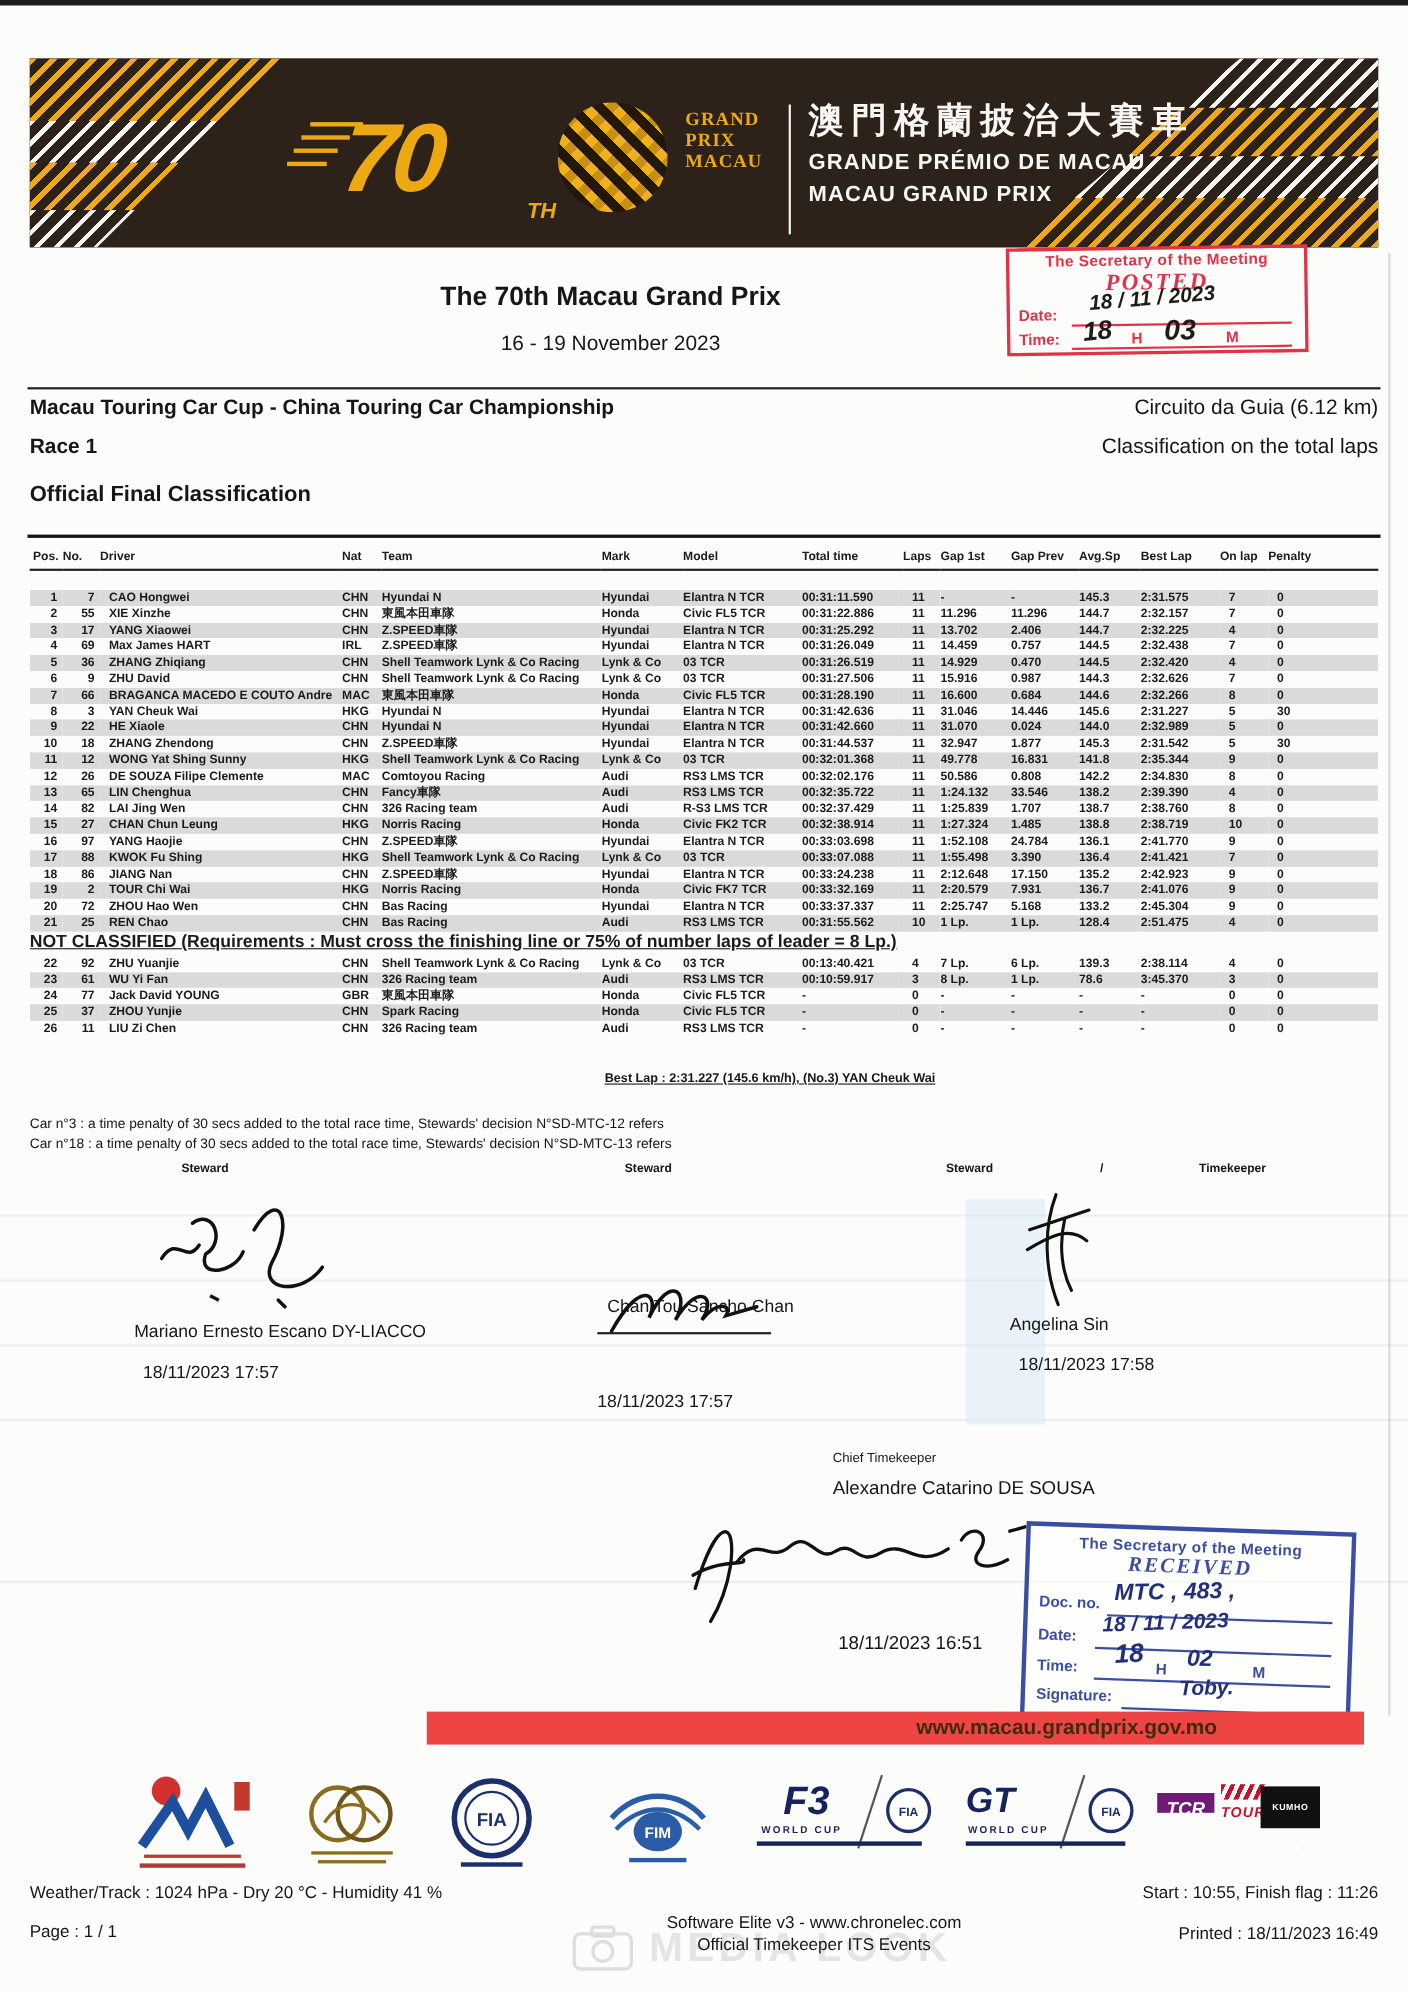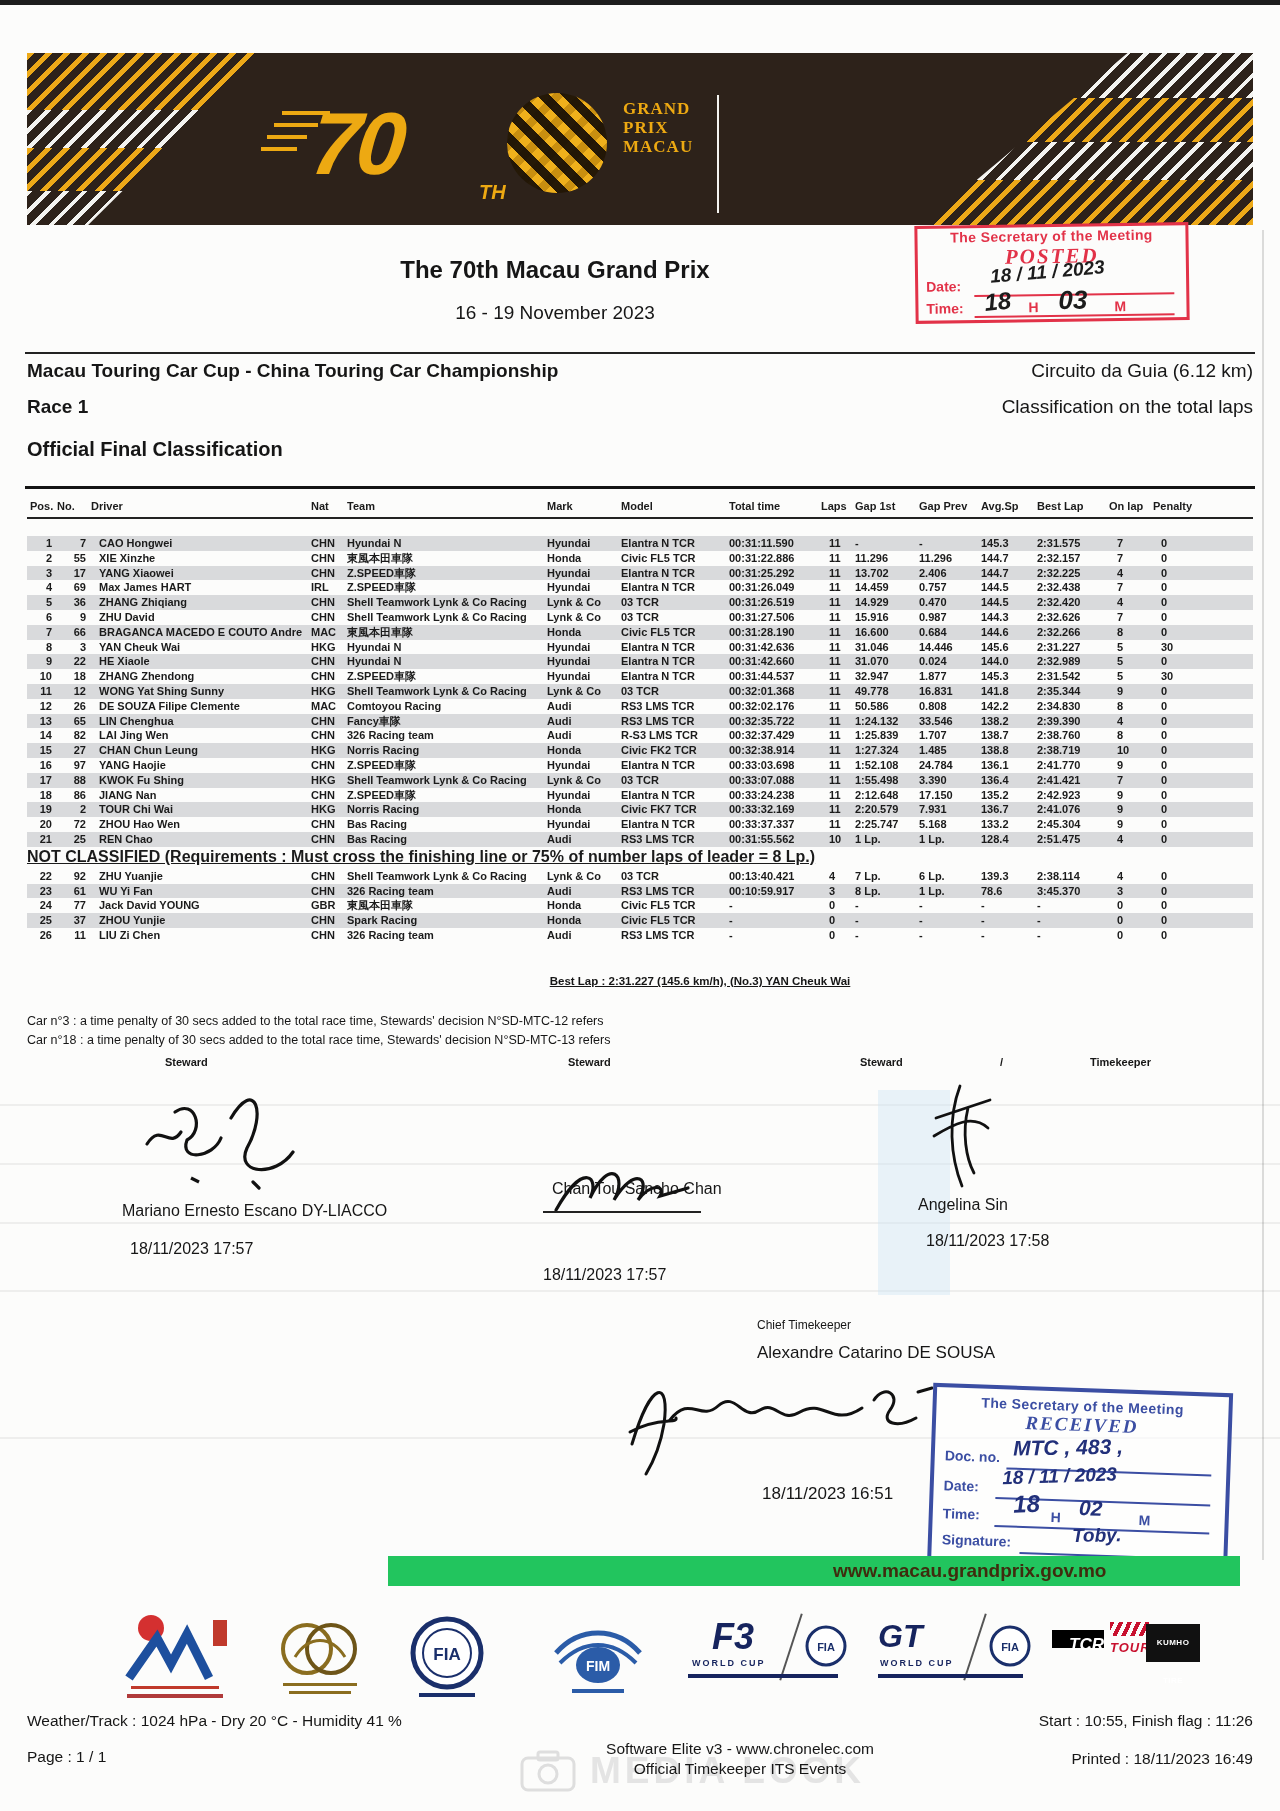--- a/index.html
+++ b/index.html
@@ -56,21 +56,21 @@
   td.al-r,th.al-r{text-align:right;padding-right:5px;}
   td.pad8{padding-left:8px;}
   .nc-head{font-weight:bold;text-decoration:underline;font-size:16px;height:22px;}
   #bestlap{left:350px;top:975px;width:700px;text-align:center;font-size:11.5px;font-weight:bold;
            text-decoration:underline;}
   .note{left:27px;font-size:12.5px;white-space:nowrap;}
   
   .stew-label{font-size:11px;font-weight:bold;}
   .off-name{font-size:16px;white-space:nowrap;}
   
-  #goldbar{left:388px;top:1556px;width:852px;height:30px;background:#22c55e;}
+  #goldbar{left:388px;top:1556px;width:852px;height:30px;background:#ef4444;}
   #goldbar div{padding-left:445px;line-height:30px;font-size:19px;font-weight:bold;color:#3f2c0e;}
   .foot{font-size:15.5px;white-space:nowrap;}
   .scanline{left:0;width:1280px;height:2px;background:rgba(60,60,60,.07);}
   .logo-box{display:flex;align-items:center;justify-content:center;}
   .navy{color:#16245e;}
   #watermark{left:520px;top:1750px;display:flex;align-items:center;gap:14px;color:#e0e0e0;z-index:0;}
   #watermark span{font-size:37px;font-weight:bold;letter-spacing:4px;color:#e4e4e4;}
   .z2{z-index:2;}
 </style>
 </head>
@@ -107,20 +107,25 @@
     <div class="abs speedline" style="left:234px;top:94px;width:36px;"></div>
     <div class="abs" id="logo70">70</div>
     <div class="abs" id="logo-th">TH</div>
     <div class="abs" id="globe"></div>
     <div class="abs" id="gpm">
       <div>GRAND</div>
       <div>PRIX</div>
       <div>MACAU</div>
     </div>
     <div class="abs" id="banner-divider"></div>
+    <div class="abs" id="banner-right">
+      <div id="banner-cn">澳門格蘭披治大賽車</div>
+      <div id="banner-pt">GRANDE PRÉMIO DE MACAU</div>
+      <div id="banner-en">MACAU GRAND PRIX</div>
+    </div>
   </div>
 
   <div class="abs" id="posted-stamp">
     <div class="stamp-title" style="margin-top:1px;">The Secretary of the Meeting</div>
     <div class="stamp-status">POSTED</div>
     <div class="abs" style="left:8px;top:50px;font-size:14px;font-weight:bold;">Date:</div>
     <div class="abs hand" style="left:72px;top:34px;transform:rotate(-4deg);">18 / 11 / 2023</div>
     <div class="redline" style="left:56px;top:67px;width:200px;"></div>
     <div class="abs" style="left:8px;top:72px;font-size:14px;font-weight:bold;">Time:</div>
     <div class="abs hand" style="left:66px;top:60px;transform:rotate(-5deg);font-size:24px;">18</div>
@@ -749,21 +754,21 @@
     <span class="abs navy" style="left:0;top:6px;font-size:32px;font-weight:bold;font-style:italic;">GT</span>
     <span class="abs navy" style="left:2px;top:46px;font-size:9px;font-weight:bold;letter-spacing:2px;">WORLD CUP</span>
     <div class="abs" style="left:96px;top:0px;width:2px;height:70px;background:#555;transform:rotate(18deg);"></div>
     <svg class="abs" style="left:110px;top:12px;" width="44" height="44" viewBox="0 0 44 44">
       <circle cx="22" cy="22" r="19" stroke="#1a2f6b" stroke-width="3" fill="#fff"></circle>
       <text x="22" y="27" text-anchor="middle" font-size="11" font-weight="bold" fill="#1a2f6b" font-family="Liberation Sans,sans-serif">FIA</text>
     </svg>
     <div class="abs" style="left:0;top:62px;width:145px;height:4px;background:#16245e;"></div>
   </div>
   <div class="abs" style="left:1052px;top:1616px;width:150px;height:80px;">
-    <div class="abs" style="left:0;top:14px;width:52px;height:18px;background:#000000;color:#fff;font-weight:bold;font-size:17px;text-align:right;line-height:30px;font-style:italic;">TCR</div>
+    <div class="abs" style="left:0;top:14px;width:52px;height:18px;background:#701a75;color:#fff;font-weight:bold;font-size:17px;text-align:center;line-height:30px;font-style:italic;">TCR</div>
     <div class="abs" style="left:58px;top:6px;width:40px;height:14px;background:repeating-linear-gradient(115deg,#c8102e 0 4px,transparent 4px 8px);"></div>
     <div class="abs" style="left:58px;top:24px;color:#c8102e;font-weight:bold;font-size:13px;font-style:italic;letter-spacing:1px;">TOUR</div>
     <div class="abs" style="left:94px;top:8px;width:54px;height:38px;background:#111;color:#fff;font-size:8px;font-weight:bold;text-align:center;line-height:38px;letter-spacing:.5px;">KUMHO TIRE</div>
   </div>
 
   <div class="abs foot z2" style="left:27px;top:1712px;">Weather/Track : 1024 hPa - Dry 20 °C - Humidity 41 %</div>
   <div class="abs foot z2" style="left:653px;top:1712px;width:600px;text-align:right;">Start : 10:55, Finish flag : 11:26</div>
   <div class="abs foot z2" style="left:27px;top:1748px;">Page : 1 / 1</div>
   <div class="abs foot z2" style="left:490px;top:1740px;width:500px;text-align:center;">Software Elite v3 - www.chronelec.com</div>
   <div class="abs foot z2" style="left:490px;top:1760px;width:500px;text-align:center;">Official Timekeeper ITS Events</div>

